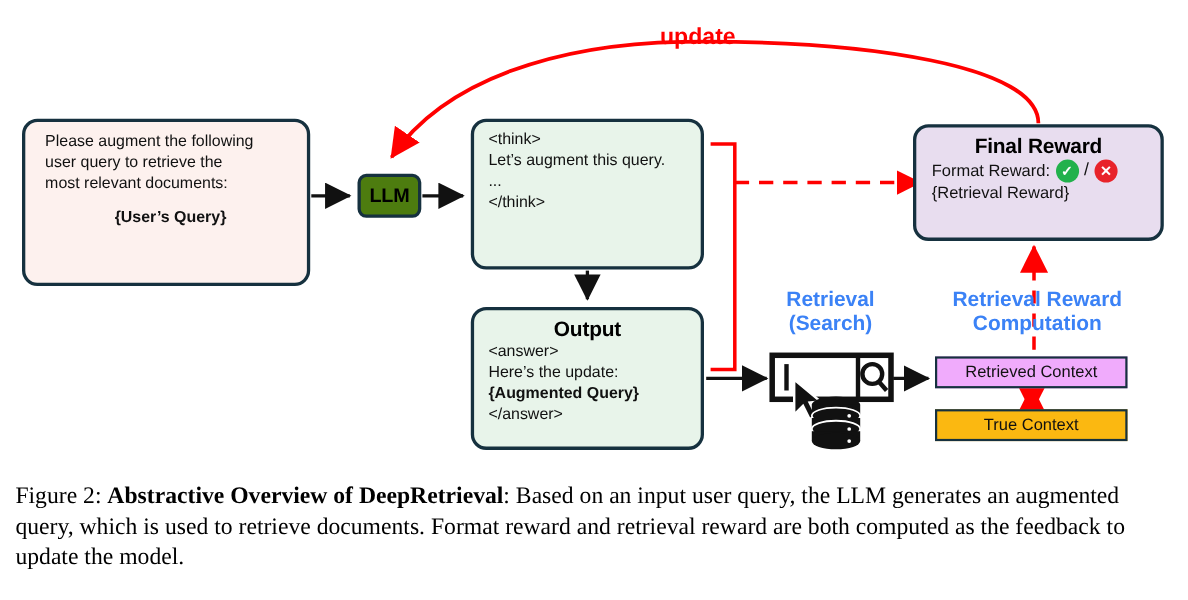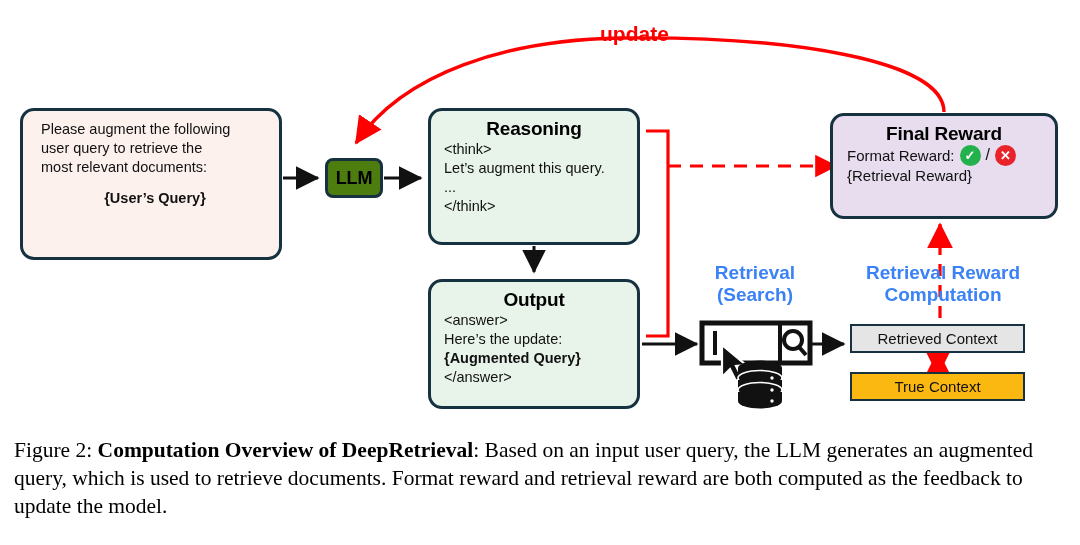--- a/index.html
+++ b/index.html
@@ -96,21 +96,21 @@
   }
   #retrieval-heading { left: 690px; top: 262px; width: 130px; }
   #rrc-heading { left: 848px; top: 262px; width: 190px; }
 
   
   .ctx-box {
     position:absolute; border:2px solid #16313f;
     display:flex; align-items:center; justify-content:center;
     font-size: 15px; color:#111;
   }
-  #retrieved-ctx { left: 850px; top: 324px; width: 175px; height: 29px; background:#e5e5e5;justify-content:center; }
+  #retrieved-ctx { left: 850px; top: 324px; width: 175px; height: 29px; background:#f0abfc;justify-content:center; }
   #true-ctx      { left: 850px; top: 372px; width: 175px; height: 29px; background:#fbb811; }
 
   svg.overlay { position:absolute; left:0; top:0; width:1080px; height:545px; pointer-events:none; }
 
   
   #caption {
     position:absolute; left: 14px; top: 437px; width: 1050px;
     font-family: "Liberation Serif", serif;
     font-size: 21.5px; color:#000; line-height: 1.30;
     text-align: left;
@@ -184,21 +184,20 @@
       <span class="ln">most relevant documents:</span>
       <span class="ln center-line">{User’s Query}</span>
     </div>
   </div>
 
   <div class="node" id="llm-node">
     <div class="node-title">LLM</div>
   </div>
 
   <div class="node" id="reasoning-node">
-    <div class="node-title">Reasoning</div>
     <div class="node-body">
       <span class="ln">&lt;think&gt;</span>
       <span class="ln">Let’s augment this query.</span>
       <span class="ln">...</span>
       <span class="ln">&lt;/think&gt;</span>
     </div>
   </div>
 
   <div class="node" id="output-node">
     <div class="node-title">Output</div>
@@ -260,15 +259,15 @@
 
   <div class="ctx-box" id="retrieved-ctx">
     <span>Retrieved Context</span>
   </div>
   <div class="ctx-box" id="true-ctx">
     <span>True Context</span>
   </div>
 
   <div style="position:absolute;left:600px;top:22px;font-weight:bold;font-size:21px;color:#ff0000;">update</div>
 
-  <div id="caption"><span>Figure 2: </span><b>Computation Overview of DeepRetrieval</b><span>: Based on an input user query, the LLM generates an augmented query, which is used to retrieve documents. Format reward and retrieval reward are both computed as the feedback to update the model.</span></div>
+  <div id="caption"><span>Figure 2: </span><b>Abstractive Overview of DeepRetrieval</b><span>: Based on an input user query, the LLM generates an augmented query, which is used to retrieve documents. Format reward and retrieval reward are both computed as the feedback to update the model.</span></div>
 
 </div>
 
 </body></html>

